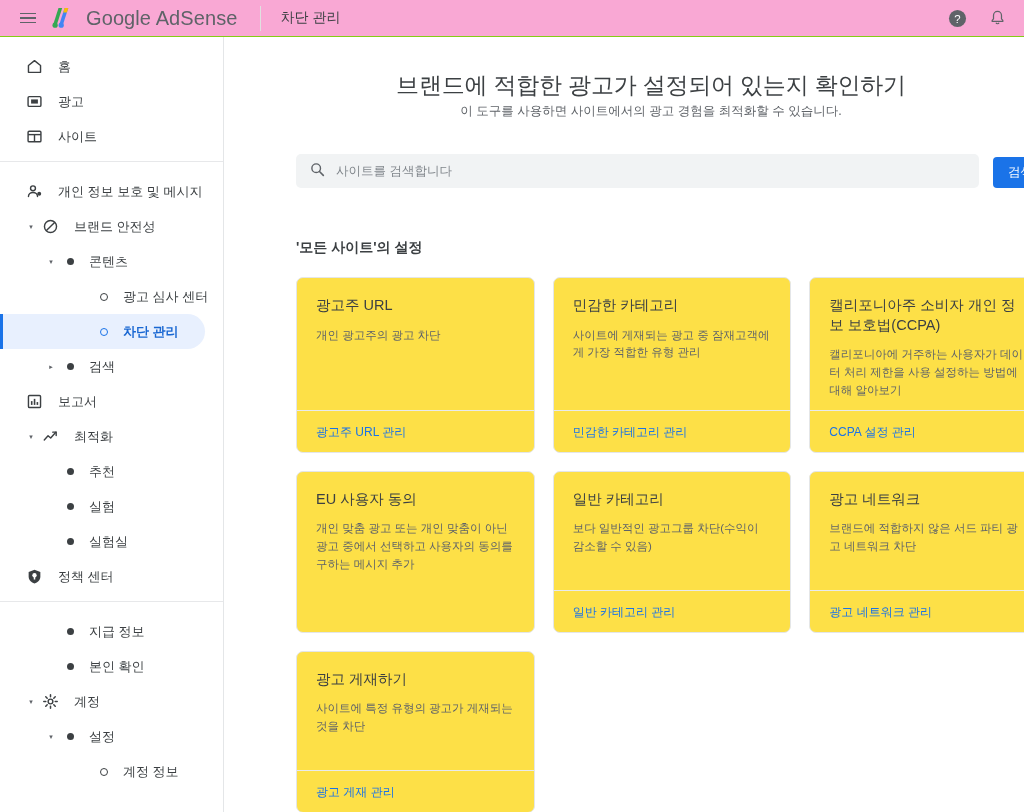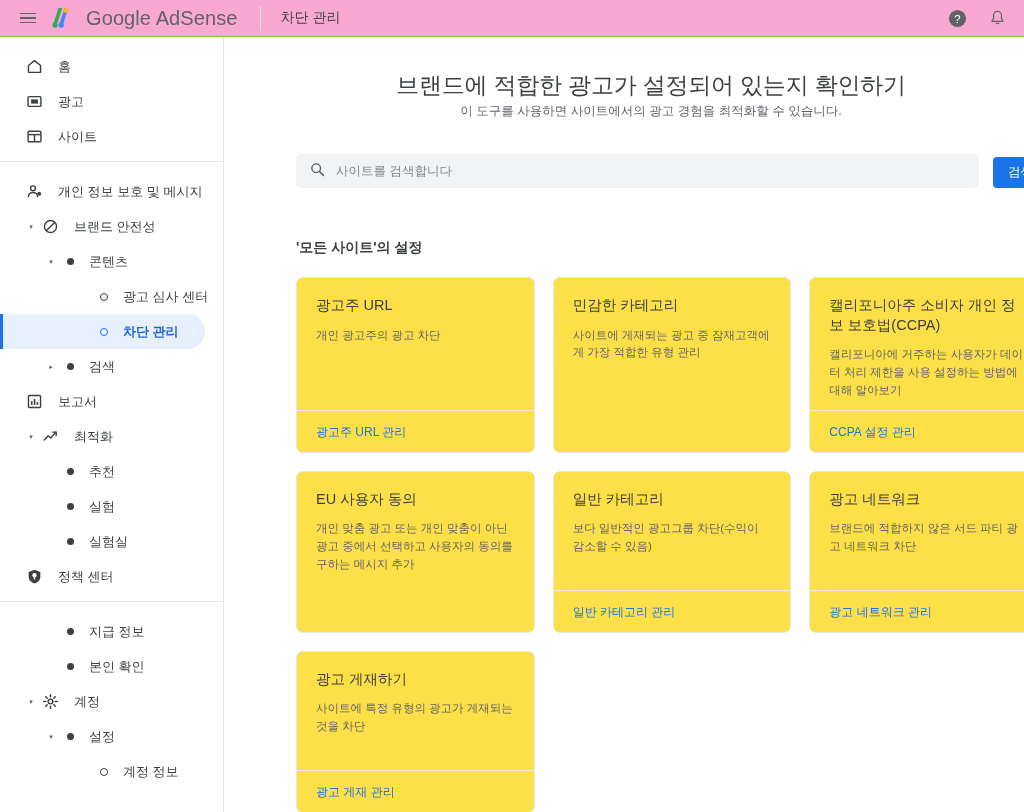--- a/index.html
+++ b/index.html
@@ -394,20 +394,21 @@
           <div class="card-title">광고주 URL</div>
           <div class="card-desc">개인 광고주의 광고 차단</div>
         </div>
         <div class="card-footer"><a class="card-link">광고주 URL 관리</a></div>
       </div>
       <div class="card">
         <div class="card-body">
           <div class="card-title">민감한 카테고리</div>
           <div class="card-desc">사이트에 게재되는 광고 중 잠재고객에게 가장 적합한 유형 관리</div>
         </div>
+        <div class="card-footer"><a class="card-link">민감한 카테고리 관리</a></div>
       </div>
       <div class="card">
         <div class="card-body">
           <div class="card-title">캘리포니아주 소비자 개인 정보 보호법(CCPA)</div>
           <div class="card-desc">캘리포니아에 거주하는 사용자가 데이터 처리 제한을 사용 설정하는 방법에 대해 알아보기</div>
         </div>
         <div class="card-footer"><a class="card-link">CCPA 설정 관리</a></div>
       </div>
       <div class="card">
         <div class="card-body">

